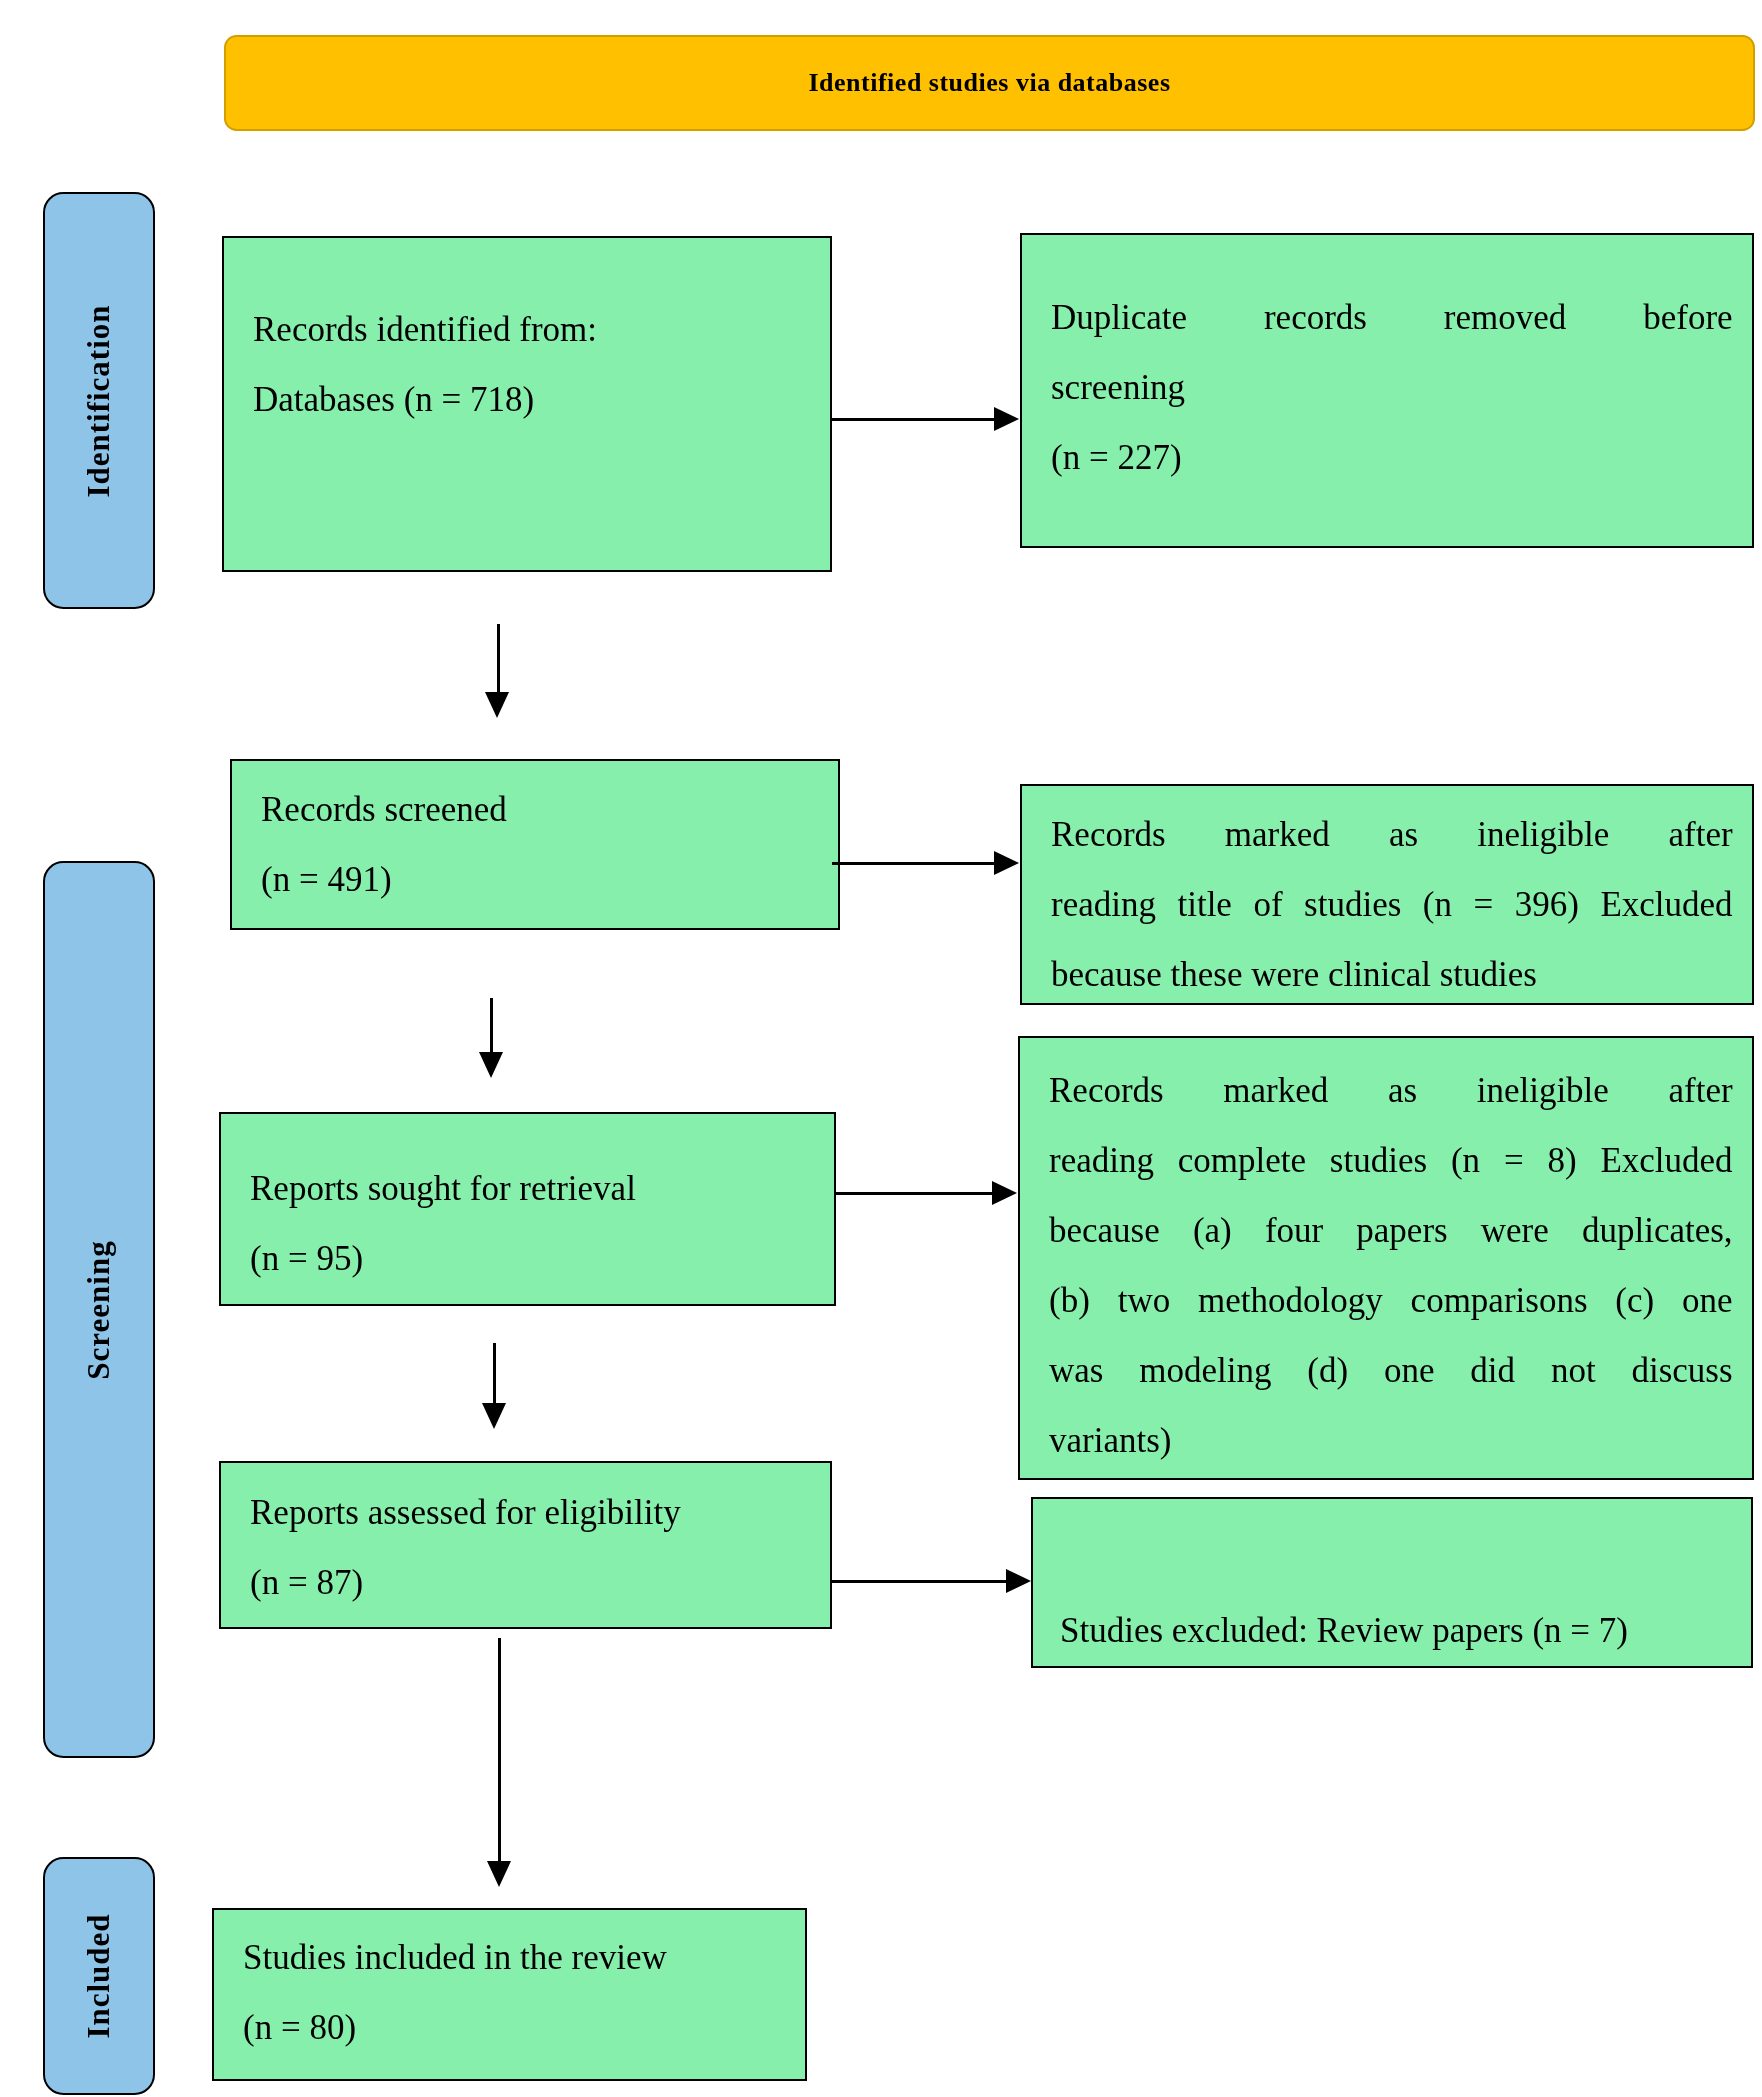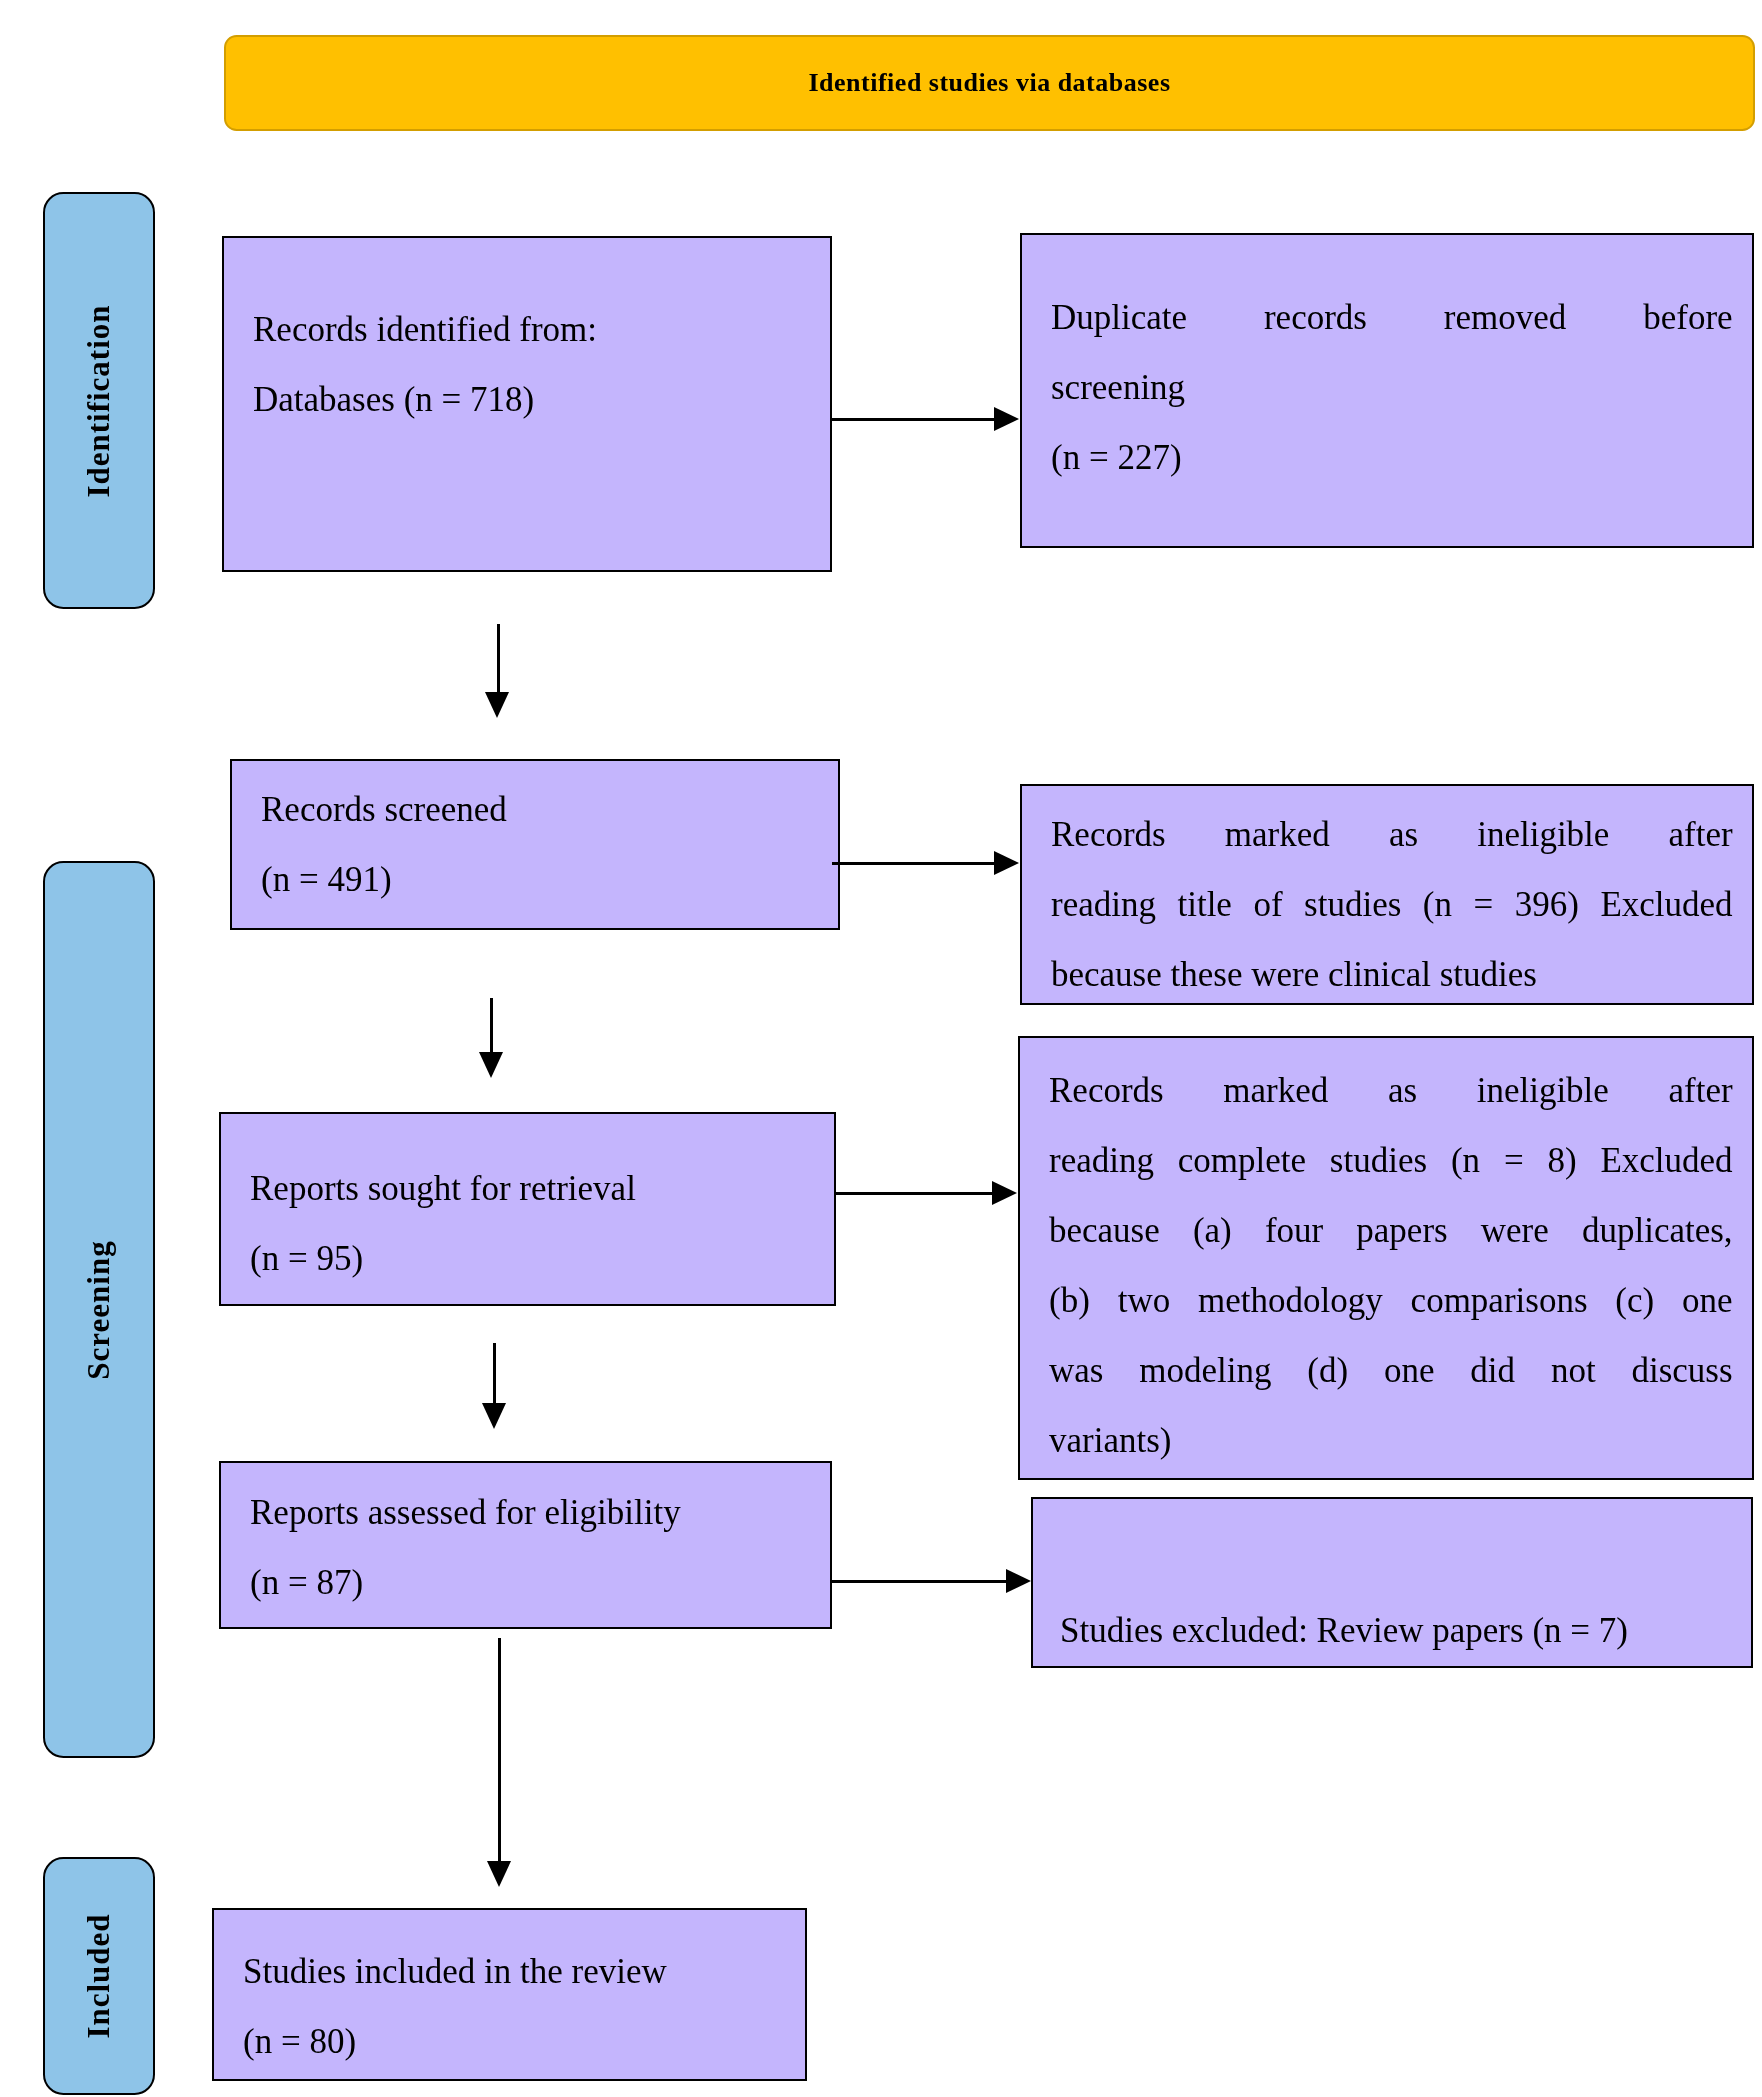--- a/index.html
+++ b/index.html
@@ -16,21 +16,21 @@
   .pill{
     position:absolute; left:43px; width:112px;
     background:#8EC4E8; border:2.9px solid #000; border-radius:20.4px;
     display:flex; align-items:center; justify-content:center; box-sizing:border-box;
   }
   .pill span{
     transform:rotate(-90deg); white-space:nowrap;
     font-size:31px; font-weight:bold; letter-spacing:1px;
   }
   .wbox{
-    position:absolute; background:#c4b5fd; border:2.4px solid #000; box-sizing:border-box;
+    position:absolute; background:#86efac; border:2.4px solid #000; box-sizing:border-box;
     font-size:35px; line-height:70px;
   }
   .wbox .pad{padding:0 19.4px 0 29px;}
   .jl{text-align:justify; text-align-last:justify;}
   .ll{text-align:left;}
   .indent{padding-left:14.6px;}
   .hshaft{position:absolute; height:3.4px; background:#000;}
   .hhead{position:absolute; width:0; height:0;
     border-top:12.6px solid transparent; border-bottom:12.6px solid transparent;
     border-left:25px solid #000;}
@@ -71,21 +71,21 @@
   <div class="wbox" style="left:219px; top:1112px; width:617px; height:194px; padding-top:40px;">
     <div class="pad ll">Reports sought for retrieval</div>
     <div class="pad ll">(n = 95)</div>
   </div>
 
   <div class="wbox" style="left:219px; top:1461px; width:613px; height:168px; padding-top:14.6px;">
     <div class="pad ll">Reports assessed for eligibility</div>
     <div class="pad ll">(n = 87)</div>
   </div>
 
-  <div class="wbox" style="left:212px; top:1908px; width:595px; height:173px; padding-top:27px;">
+  <div class="wbox" style="left:212px; top:1908px; width:595px; height:173px; padding-top:13px;">
     <div class="pad ll">Studies included in the review</div>
     <div class="pad ll">(n = 80)</div>
   </div>
 
   <div class="wbox" style="left:1020px; top:233px; width:734px; height:315px; padding-top:48px;">
     <div class="pad jl">Duplicate records removed before</div>
     <div class="pad ll">screening</div>
     <div class="pad ll indent">(n = 227)</div>
   </div>
 

